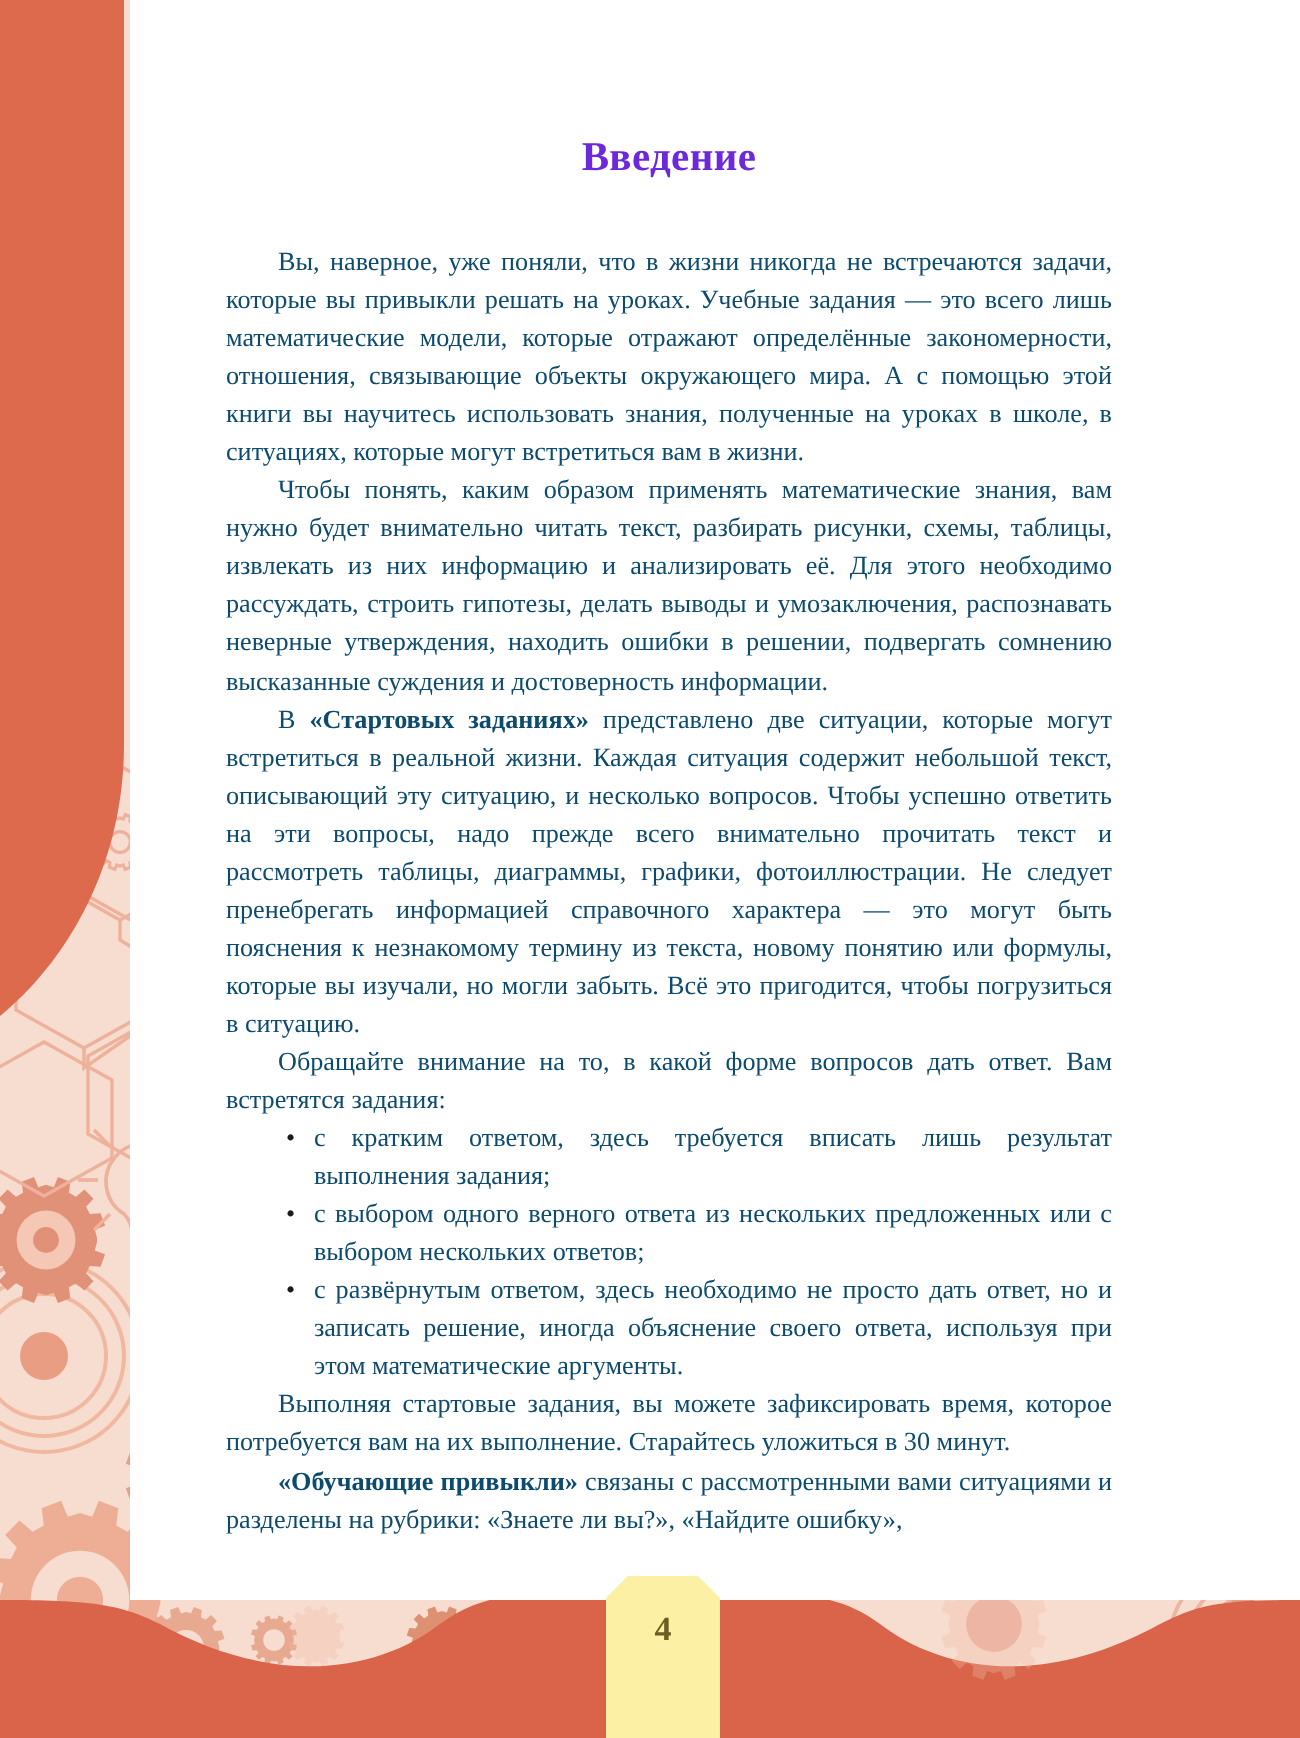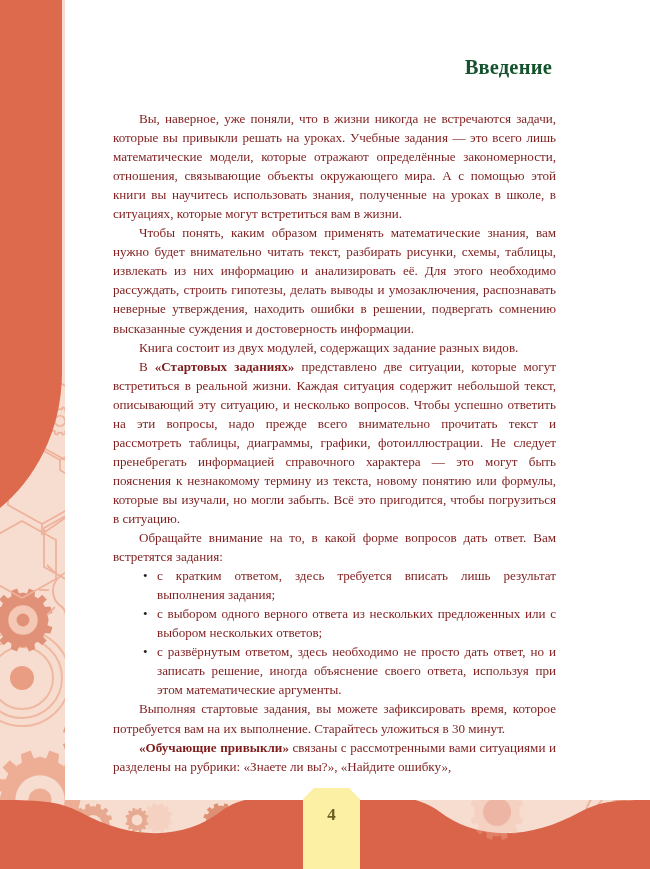--- a/index.html
+++ b/index.html
@@ -50,35 +50,35 @@
   
   .content {
     position: absolute;
     left: 113px;
     top: 0;
     width: 443px;
     height: 800px;
   }
 
   .page-title {
-    margin: 4px;
+    margin: 16px;
     padding-top: 52px;
-    text-align: right;
+    text-align: center;
     font-size: 20.5px;
     font-weight: bold;
-    color: #14532d;
+    color: #6d28d9;
     letter-spacing: 0.2px;
     font-family: "Liberation Serif", "DejaVu Serif", serif;
   }
 
   .body-text {
     margin-top: 30px;
     font-size: 13.1px;
     line-height: 19.05px;
-    color: #7f1d1d;
+    color: #0c4a6e;
     text-align: justify;
     text-justify: inter-word;
     hyphens: manual;
   }
 
   .body-text p {
     margin: 0;
     text-indent: 26px;
     text-align: justify;
   }
@@ -293,21 +293,20 @@
   <div class="content">
 
     <h1 class="page-title">Введение</h1>
 
     <div class="body-text">
 
       <p>Вы, наверное, уже поняли, что в жизни никогда не встречаются задачи, которые вы привыкли решать на уроках. Учебные задания — это всего лишь математические модели, которые отражают определённые закономерности, отношения, связывающие объекты окружающего мира. А с помощью этой книги вы научитесь использовать знания, полученные на уроках в школе, в ситуациях, которые могут встретиться вам в жизни.</p>
 
       <p>Чтобы понять, каким образом применять математические знания, вам нужно будет внимательно читать текст, разбирать рисунки, схемы, таблицы, извлекать из них информацию и анализировать её. Для этого необходимо рассуждать, строить гипотезы, делать выводы и умозаключения, распознавать неверные утверждения, находить ошибки в решении, подвергать сомнению высказанные суждения и достоверность информации.</p>
 
-      <p>Книга состоит из двух модулей, содержащих задание разных видов.</p>
 
       <p>
         <span>В </span><b>«Стартовых заданиях»</b><span> представлено две ситуации, которые могут встретиться в реальной жизни. Каждая ситуация содержит небольшой текст, описывающий эту ситуацию, и несколько вопросов. Чтобы успешно ответить на эти вопросы, надо прежде всего внимательно прочитать текст и рассмотреть таблицы, диаграммы, графики, фотоиллюстрации. Не следует пренебрегать информацией справочного характера — это могут быть пояснения к незнакомому термину из текста, новому понятию или формулы, которые вы изучали, но могли забыть. Всё это пригодится, чтобы погрузиться в ситуацию.</span>
       </p>
 
       <p>Обращайте внимание на то, в какой форме вопросов дать ответ. Вам встретятся задания:</p>
 
       <ul class="bullet-list">
         <li>с кратким ответом, здесь требуется вписать лишь результат выполнения задания;</li>
         <li>с выбором одного верного ответа из нескольких предложенных или с выбором нескольких ответов;</li>

